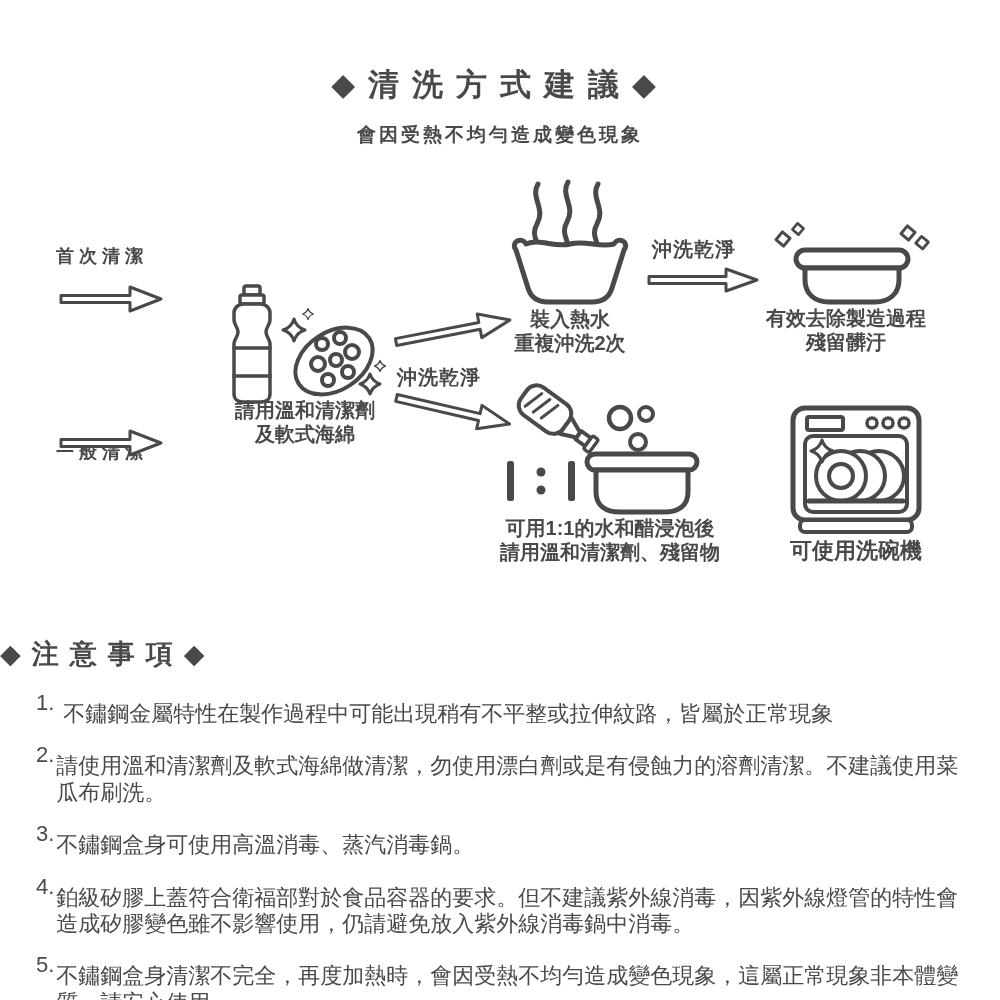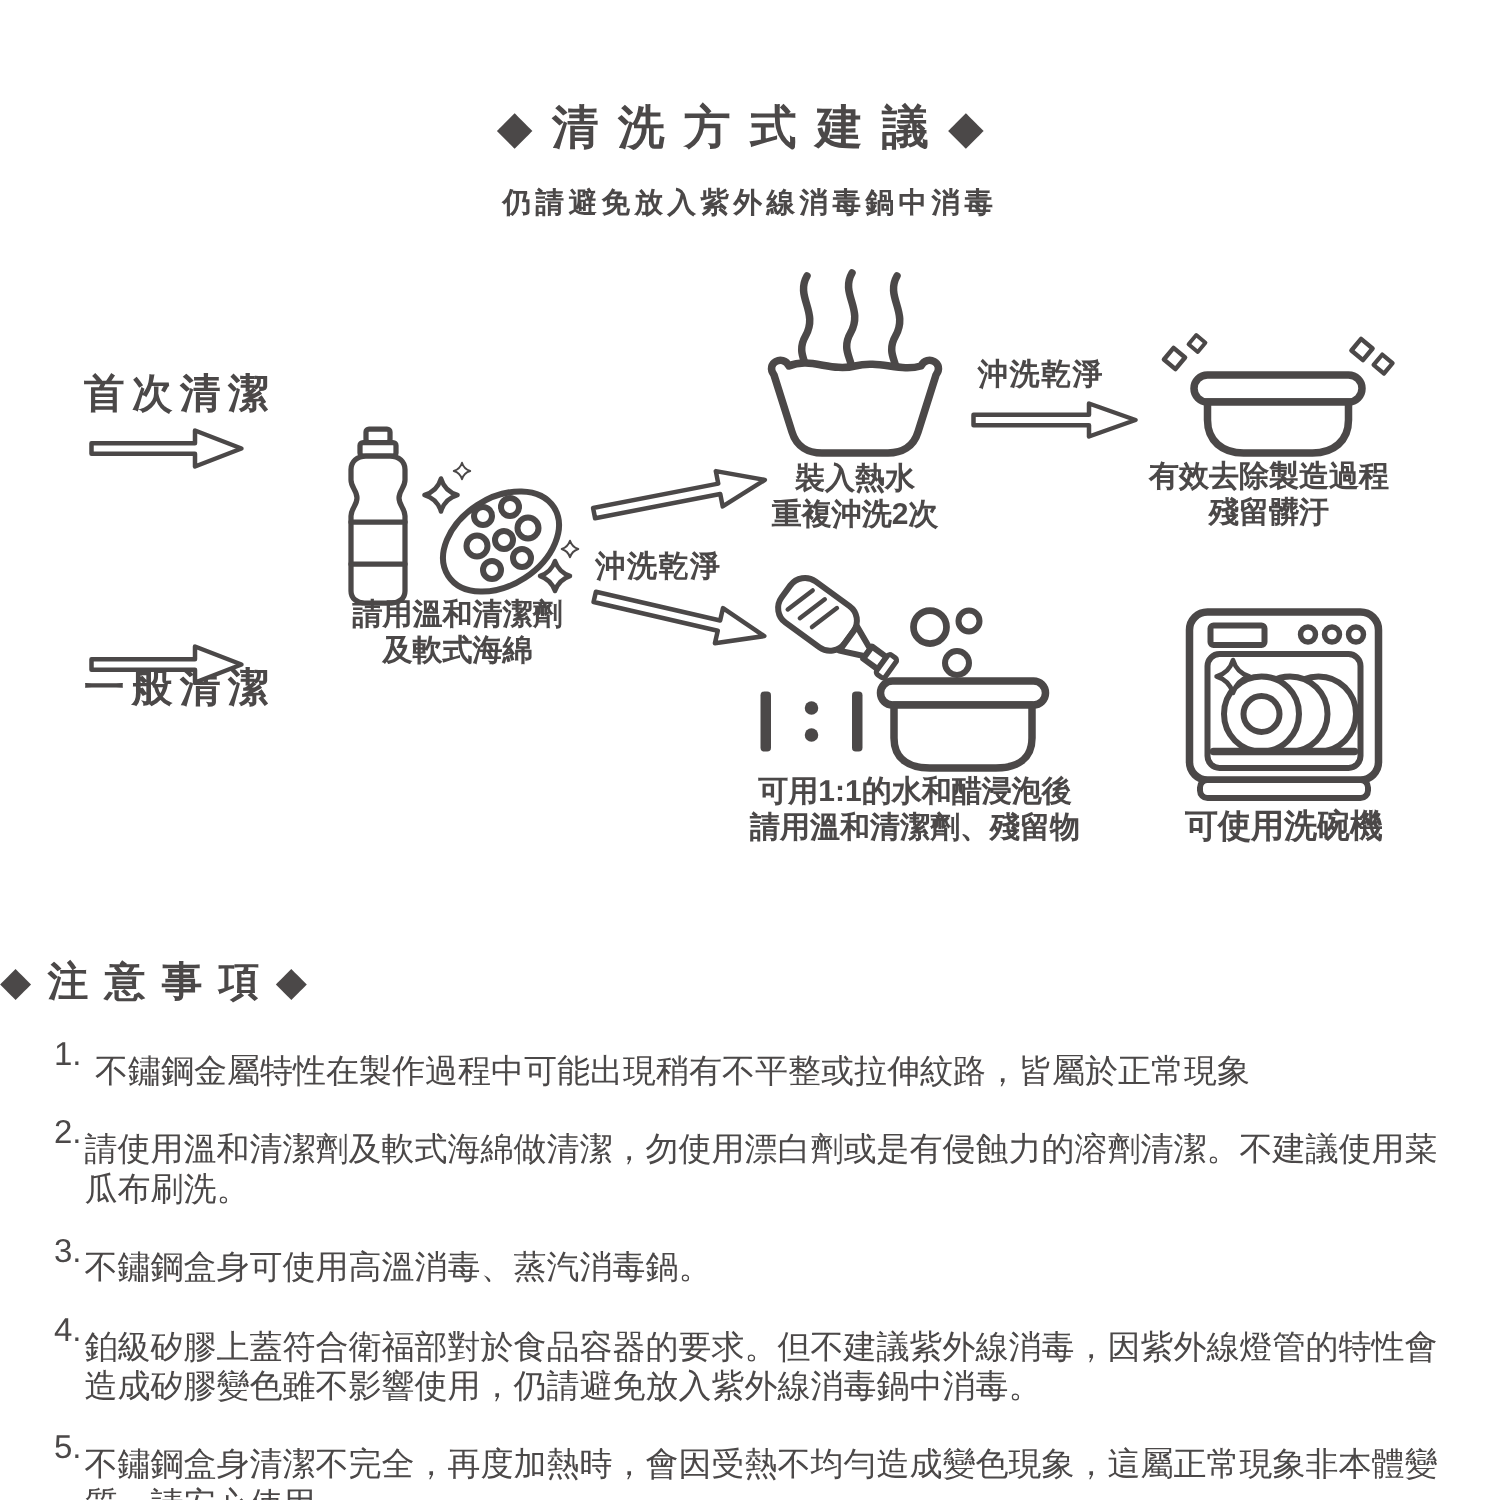--- a/index.html
+++ b/index.html
@@ -26,21 +26,21 @@
     text-align: center;
     white-space: nowrap;
   }
   .sub-title {
     left: 0; right: 0; top: 122px;
     font-size: 19px; font-weight: 600;
     letter-spacing: 3px;
     text-align: center;
   }
   .side-label {
-    font-size: 27px; font-weight: 700;
+    font-size: 18px; font-weight: 700;
     letter-spacing: 5px;
     white-space: nowrap;
   }
   .caption {
     font-size: 20px; font-weight: 600;
     line-height: 1.22;
     text-align: center;
     white-space: nowrap;
   }
   .rinse-label {
@@ -73,21 +73,21 @@
   .stroke { fill: none; stroke: var(--ink); stroke-linecap: round; stroke-linejoin: round; }
   .wfill  { fill: #ffffff; stroke: var(--ink); stroke-linecap: round; stroke-linejoin: round; }
   .ifill  { fill: var(--ink); stroke: none; }
 </style>
 </head>
 <body>
 
 <div class="canvas">
 
   <div class="abs main-title">◆清洗方式建議◆</div>
-  <div class="abs sub-title">仍請避免放入紫外線消毒鍋中消毒</div>
+  <div class="abs sub-title">會因受熱不均勻造成變色現象</div>
 
   <div class="abs side-label" style="left:56px; top:244px;">首次清潔</div>
   <svg class="abs" style="left:58px; top:284px;" width="106" height="30" viewBox="0 0 106 30">
     <path class="wfill" stroke-width="3" d="M3 11.5 H72 V3 L103 15 L72 27 V18.5 H3 Z"></path>
   </svg>
 
   <div class="abs side-label" style="left:56px; top:392px;margin-top:48px;">一般清潔</div>
   <svg class="abs" style="left:58px; top:428px;" width="106" height="30" viewBox="0 0 106 30">
     <path class="wfill" stroke-width="3" d="M3 11.5 H72 V3 L103 15 L72 27 V18.5 H3 Z"></path>
   </svg>

